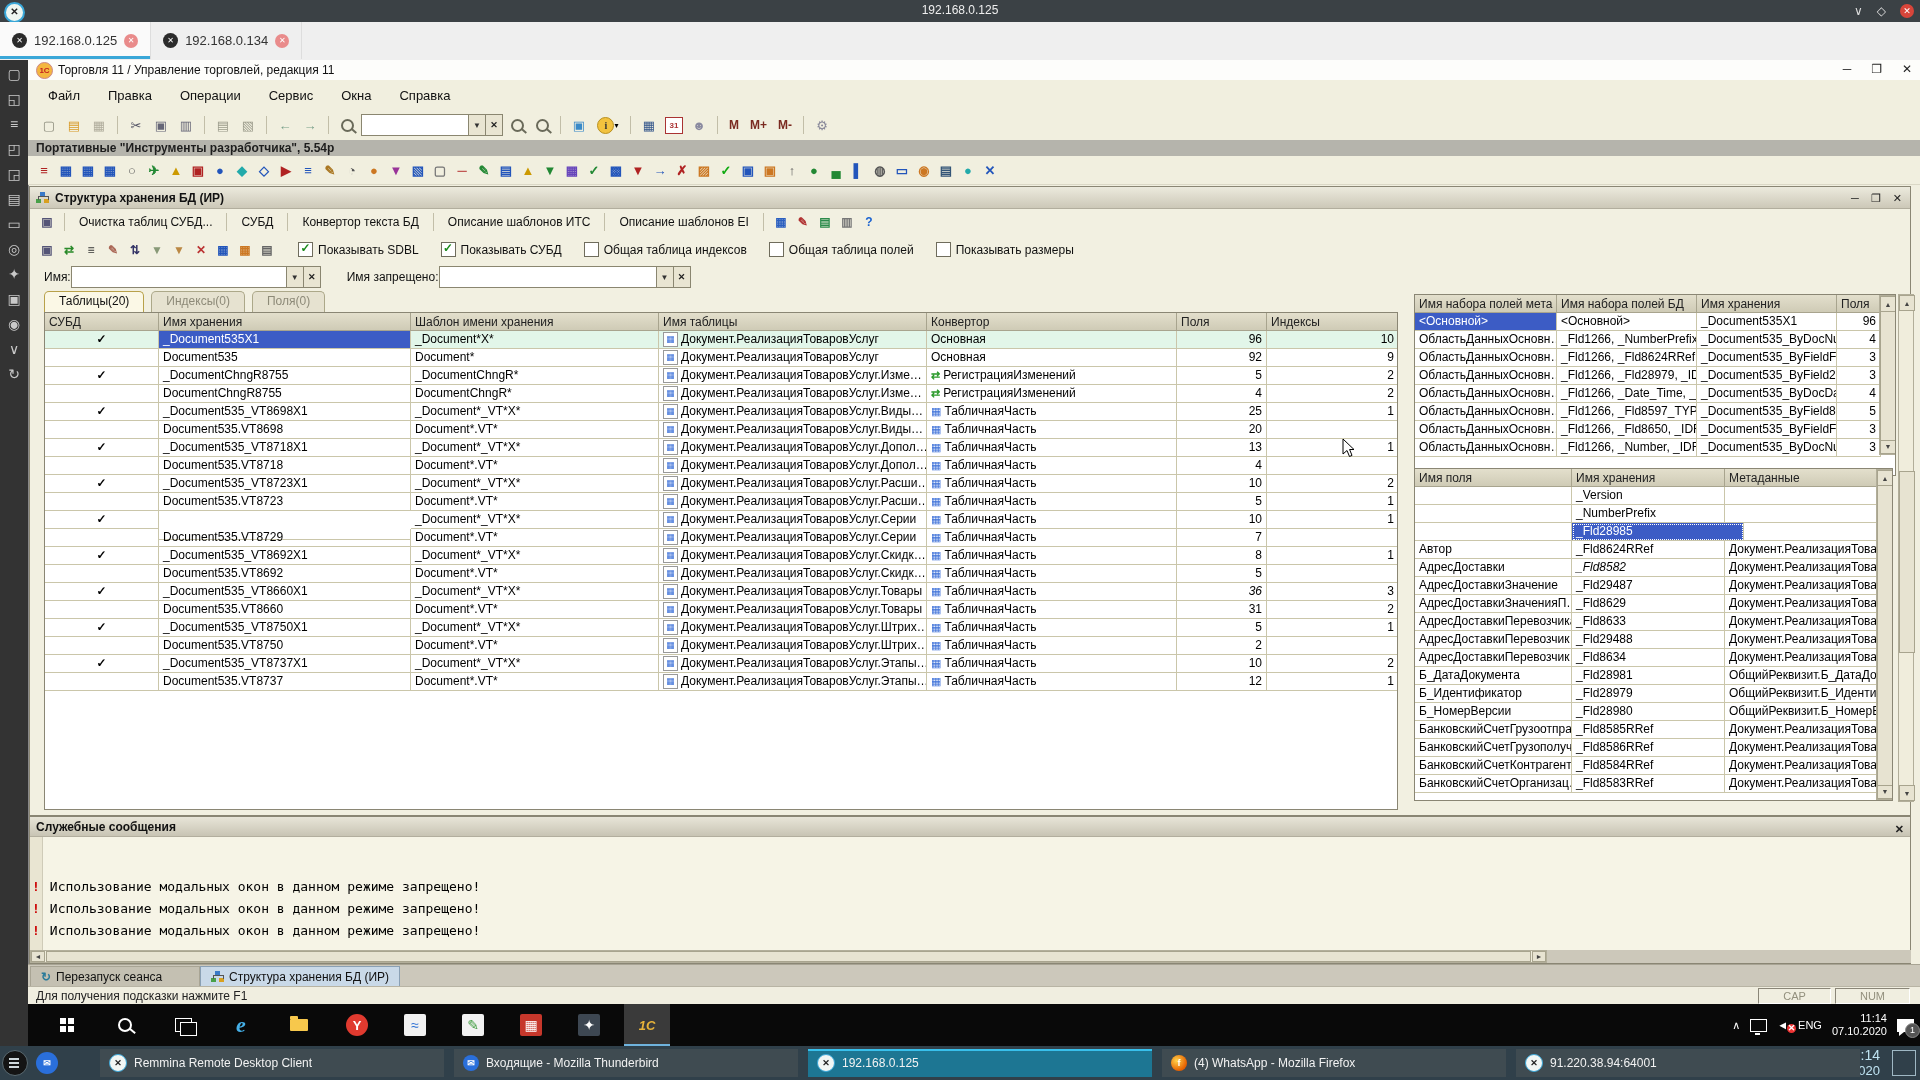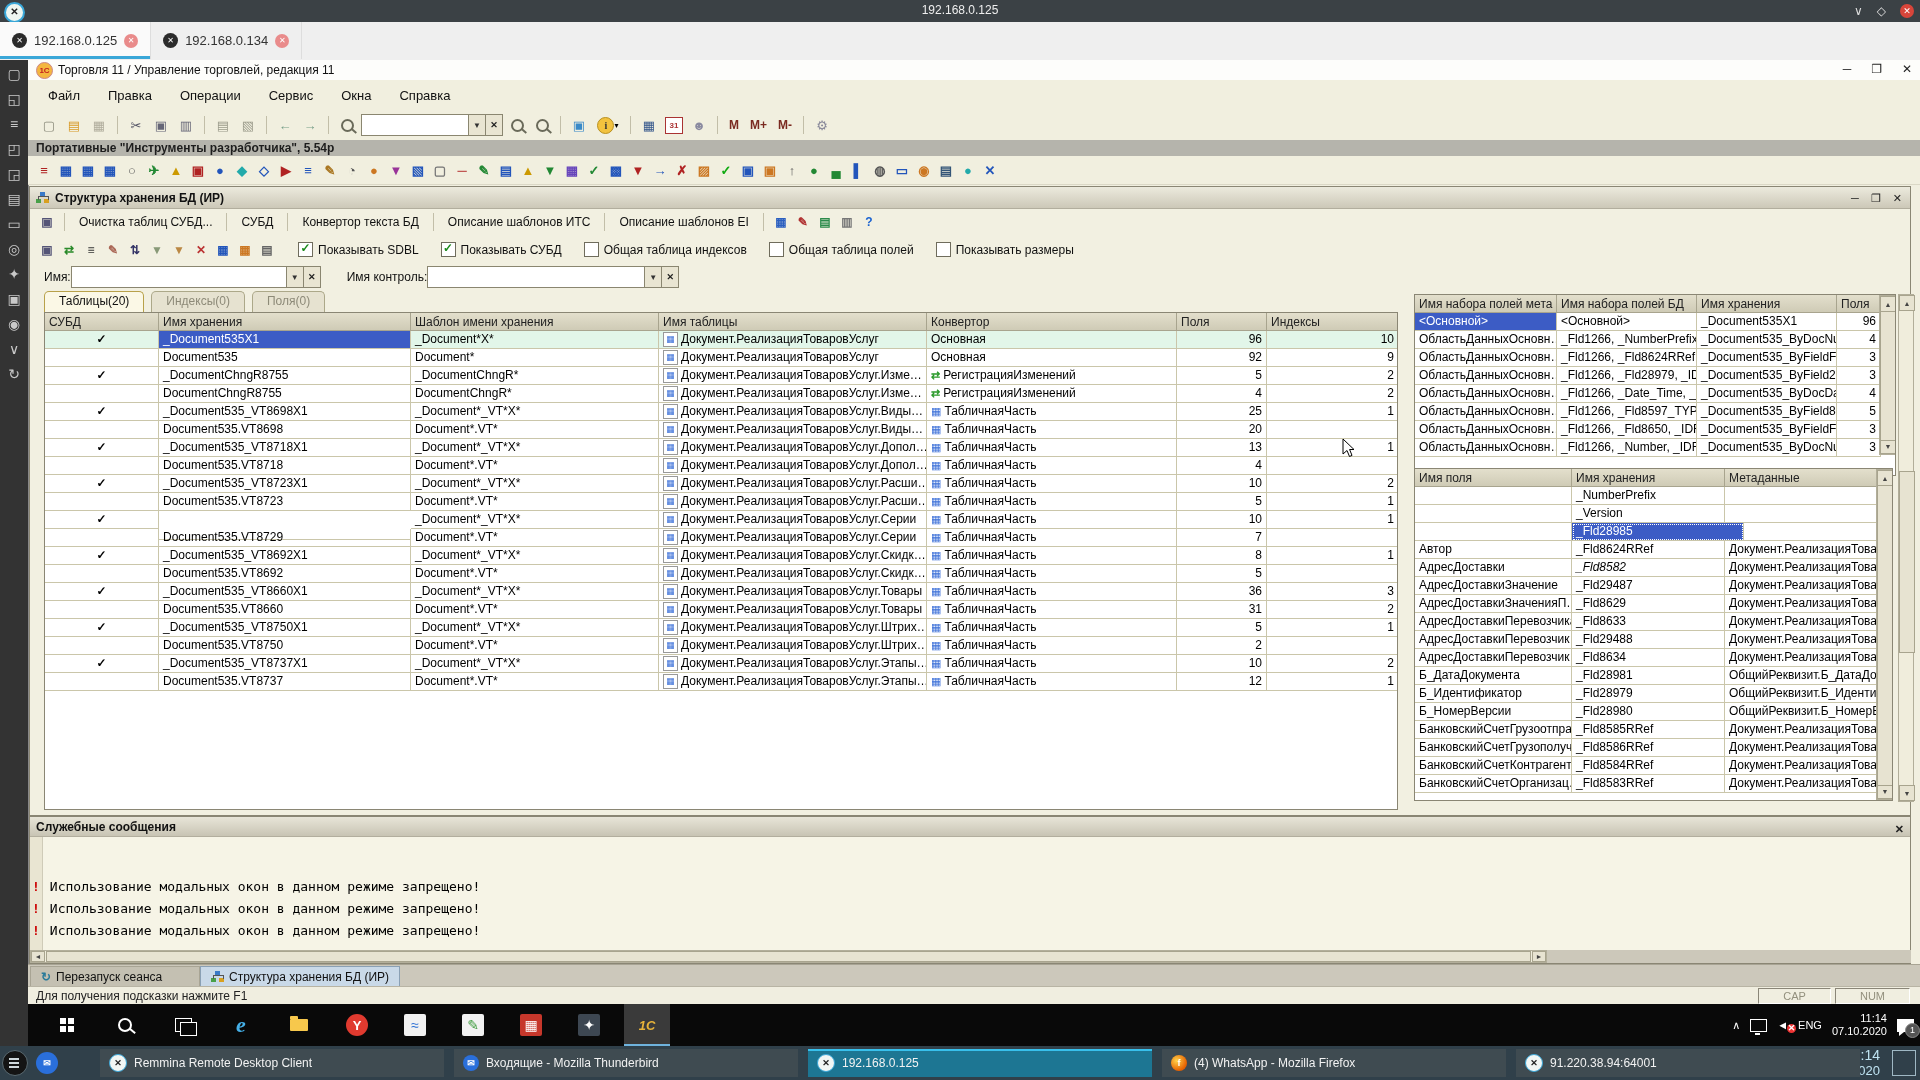--- a/index.html
+++ b/index.html
@@ -393,21 +393,21 @@
 <div id="tw-row3">
   <span>Имя:</span>
   <span id="combo-name">
       <span class="combo" style="width: 248px;">
         <span class="cfill"></span>
         <span class="cbtn">▼</span>
         <span class="cx">✕</span>
       </span>
     </span>
   <span style="width:26px"></span>
-  <span>Имя контроль:</span>
+  <span>Имя запрещено:</span>
   <span id="combo-storage">
       <span class="combo" style="width: 250px;">
         <span class="cfill"></span>
         <span class="cbtn">▼</span>
         <span class="cx">✕</span>
       </span>
     </span>
 </div>
 <div id="tw-tabs">
     <span class="vtab active">Таблицы(20)</span>
@@ -784,21 +784,21 @@
         <span>_Document*_VT*X*</span>
       </span>
       <span class="td " style="width: 268px; flex: 0 0 auto;">
         <span class="docic">▦</span>
         <span>Документ.РеализацияТоваровУслуг.Товары</span>
       </span>
       <span class="td " style="width: 250px; flex: 0 0 auto;">
         <span class="tabic">▦</span>
         <span>ТабличнаяЧасть</span>
       </span>
-      <span class="td num" style="width: 90px; flex: 0 0 auto;">
+      <span class="td num" style="width: 90px; flex: 0 0 auto; font-style: italic;">
         <span>36</span>
       </span>
       <span class="td num" style="width: 132px; flex: 0 0 auto;">
         <span>3</span>
       </span>
     </div>
     <div class="tr">
       <span class="td ctr" style="width: 114px; flex: 0 0 auto;">
         <span class="chk"></span>
       </span>
@@ -1053,32 +1053,32 @@
     <div class="th-row">
       <span class="th" style="width: 157px; flex: 0 0 auto;">Имя поля</span>
       <span class="th" style="width: 153px; flex: 0 0 auto;">Имя хранения</span>
       <span class="th" style="width: 153px; flex: 0 0 auto;">Метаданные</span>
     </div>
     <div class="tr">
       <span class="td " style="width: 157px; flex: 0 0 auto;">
         <span></span>
       </span>
       <span class="td " style="width: 153px; flex: 0 0 auto;">
+        <span>_Version</span>
+      </span>
+      <span class="td " style="width: 153px; flex: 0 0 auto;">
+        <span></span>
+      </span>
+    </div>
+    <div class="tr">
+      <span class="td " style="width: 157px; flex: 0 0 auto;">
+        <span></span>
+      </span>
+      <span class="td " style="width: 153px; flex: 0 0 auto;">
         <span>_NumberPrefix</span>
-      </span>
-      <span class="td " style="width: 153px; flex: 0 0 auto;">
-        <span></span>
-      </span>
-    </div>
-    <div class="tr">
-      <span class="td " style="width: 157px; flex: 0 0 auto;">
-        <span></span>
-      </span>
-      <span class="td " style="width: 153px; flex: 0 0 auto;">
-        <span>_Version</span>
       </span>
       <span class="td " style="width: 153px; flex: 0 0 auto;">
         <span></span>
       </span>
     </div>
     <div class="tr">
       <span class="td " style="width: 157px; flex: 0 0 auto;">
         <span></span>
       </span>
       <span class="td self" style="width: 172px; flex: 0 0 auto;">

